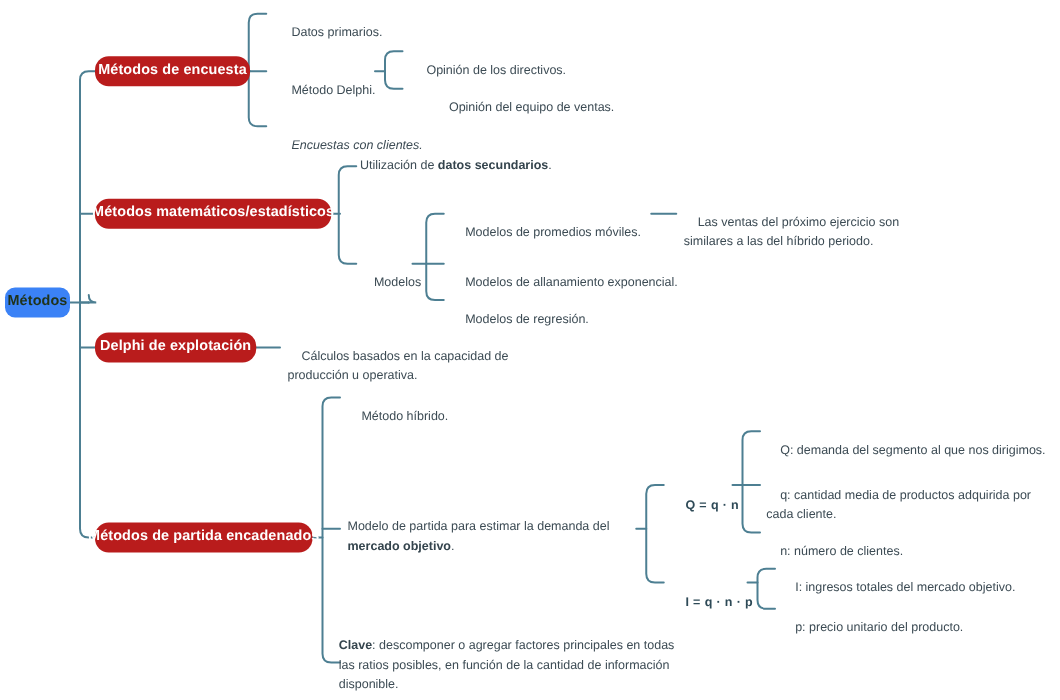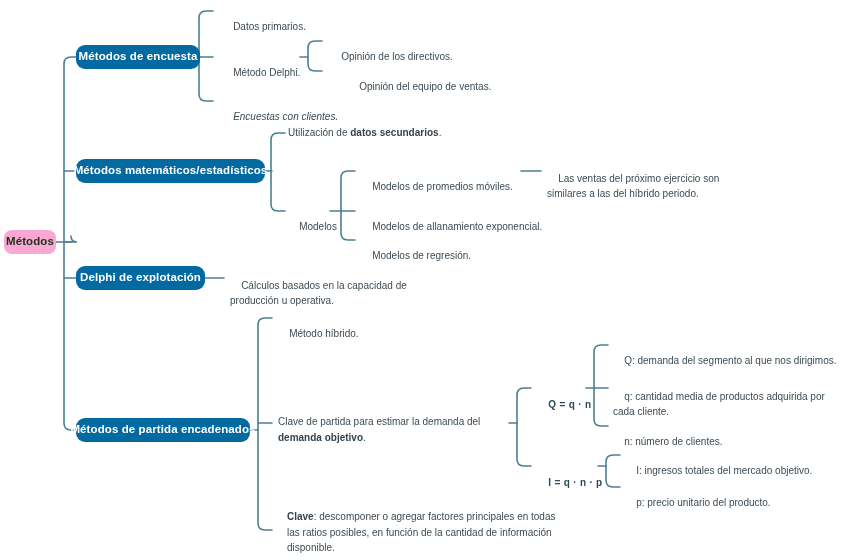--- a/index.html
+++ b/index.html
@@ -31,28 +31,29 @@
     font-size: 11.5px;
     font-weight: bold;
     letter-spacing: .1px;
     display: flex;
     align-items: center;
     justify-content: center;
     white-space: nowrap;
     line-height: 1;
   }
   .node.root {
-    background: #f9a8d4;
+    background: #3b82f6;
     color: #20331a;
     border-radius: 8px;
     text-align: right;
   }
   .node.branch {
-    background: #0369a1;
+    background: #b91c1c;
     color: #ffffff;
+    border-radius: 11px;
   }
   .leaf {
     position: absolute;
     color: #3c4b54;
     font-size: 10px;
     line-height: 15.6px;
     white-space: pre-wrap;
   }
   .leaf b {
     font-weight: bold;
@@ -178,23 +179,23 @@
   </div>
 
   <div class="leaf" style="left:230px; top:262px; width:185px;">
     <span>Cálculos basados en la capacidad de producción u operativa.</span>
   </div>
 
   <div class="leaf" style="left:278px; top:310px; width:150px;">
     <span>Método híbrido.</span>
   </div>
 
-  <div class="leaf" style="left:278px; top:414px; width:245px;"><span>Clave de partida para estimar la demanda del </span><b>demanda objetivo</b><span>.</span></div>
-
-  <div class="leaf" style="left:287px; top:509px; width:278px;"><b>Clave</b><span>: descomponer o agregar factores principales en todas las ratios posibles, en función de la cantidad de información disponible.</span></div>
+  <div class="leaf" style="left:278px; top:414px; width:245px;"><span>Modelo de partida para estimar la demanda del </span><b>mercado objetivo</b><span>.</span></div>
+
+  <div class="leaf" style="left:271px; top:509px; width:278px;"><b>Clave</b><span>: descomponer o agregar factores principales en todas las ratios posibles, en función de la cantidad de información disponible.</span></div>
 
   <div class="leaf formula" style="left:536px; top:381px; width:60px;">
     <span>Q = q · n</span>
   </div>
 
   <div class="leaf formula" style="left:536px; top:459px; width:70px;">
     <span>I = q · n · p</span>
   </div>
 
   <div class="leaf" style="left:613px; top:337px; width:230px;">

